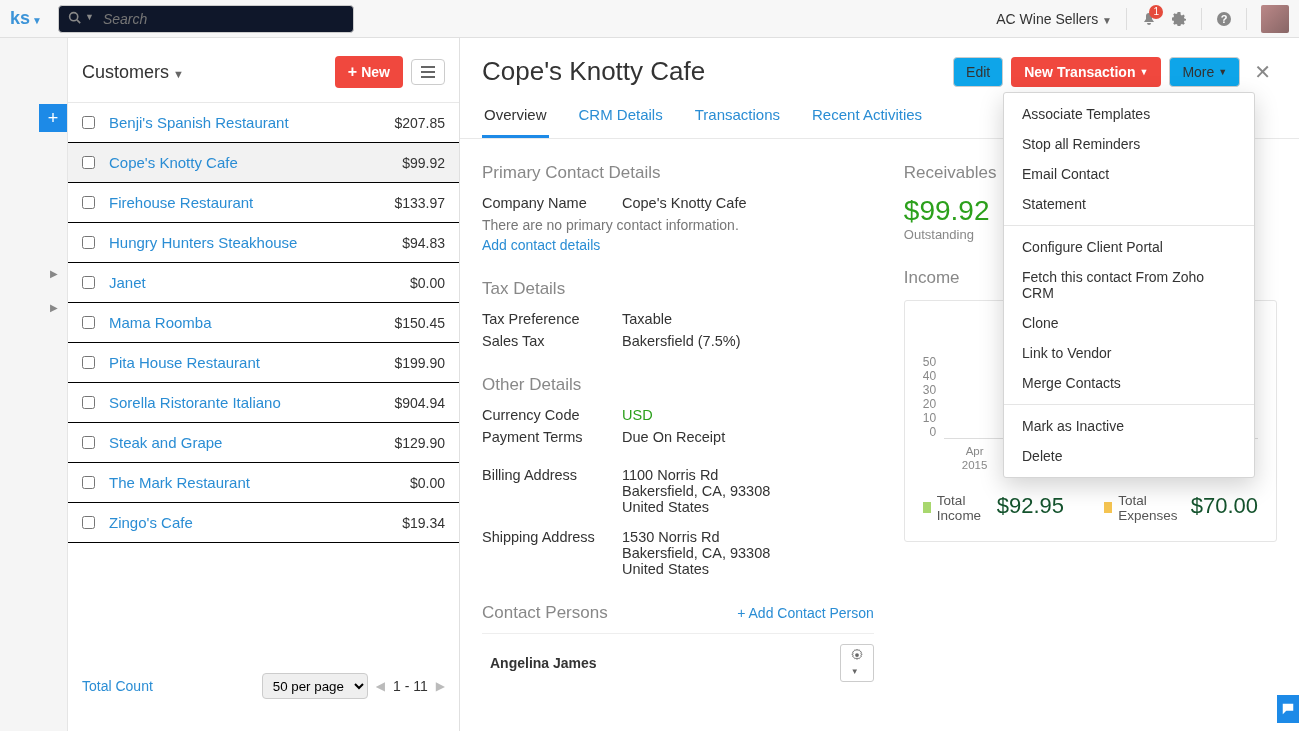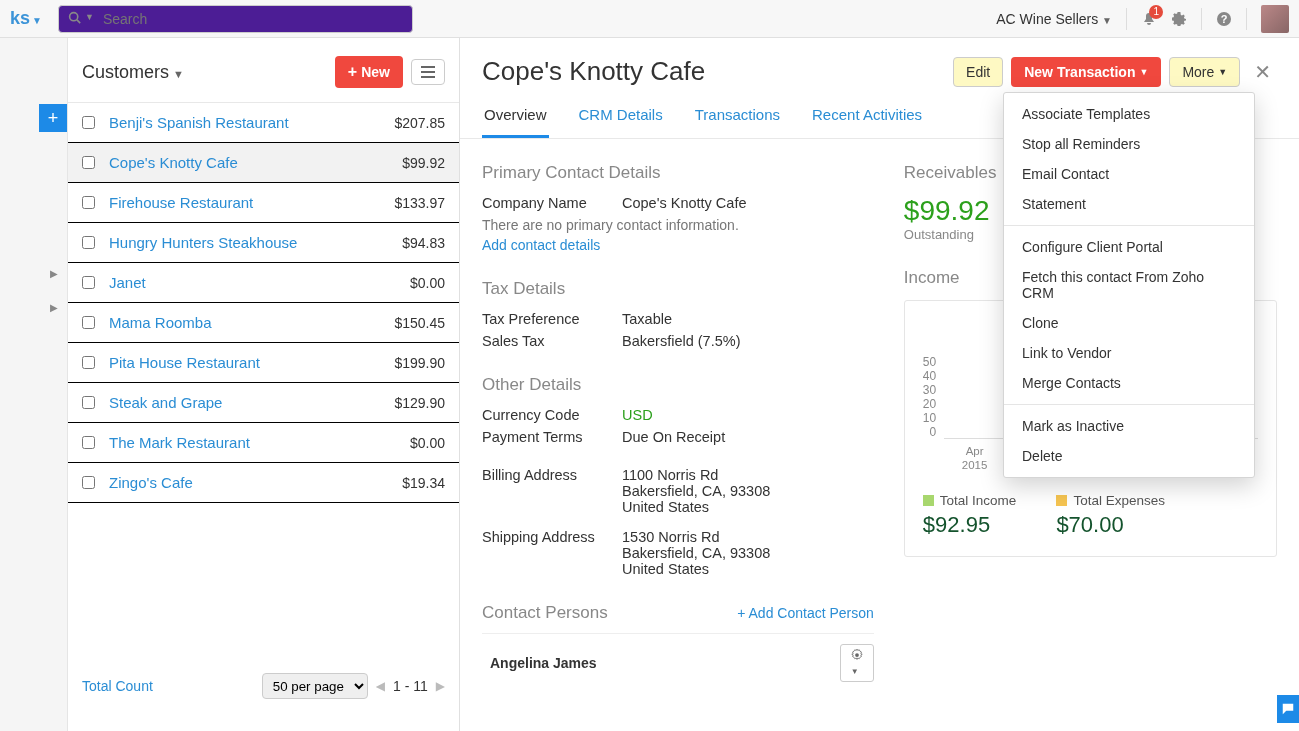--- a/index.html
+++ b/index.html
@@ -2,21 +2,21 @@
 <html><head>
 <meta charset="utf-8">
 <style>
 * { box-sizing: border-box; margin: 0; padding: 0; }
 body { font-family: -apple-system, BlinkMacSystemFont, "Segoe UI", Helvetica, Arial, sans-serif; font-size: 14px; color: #333; background: #fff; }
 
 .topbar { height: 38px; background: #f7f7f7; border-bottom: 1px solid #e0e0e0; display: flex; align-items: center; padding: 0 10px; }
 .brand { color: #3c94d8; font-weight: 700; font-size: 18px; padding-right: 10px; }
 .brand .caret { font-size: 10px; margin-left: 2px; }
 .search-wrap { position: relative; margin-left: 6px; }
-.search-input { width: 355px; height: 28px; border: 1px solid #ccc; border-radius: 4px; padding: 0 10px 0 44px; background: #4c1d95; color: #999; font-size: 14px; }
+.search-input { width: 296px; height: 28px; border: 1px solid #ccc; border-radius: 4px; padding: 0 10px 0 44px; background: #0f172a; color: #999; font-size: 14px; font-style: italic; }
 .search-icon { position: absolute; left: 10px; top: 6px; color: #888; font-size: 13px; display:flex; align-items:center; gap:4px;}
 .top-right { margin-left: auto; display: flex; align-items: center; gap: 14px; }
 .org-name { color: #333; font-size: 14px; }
 .vr { width: 1px; height: 22px; background: #ddd; }
 .icon-btn { color: #888; font-size: 16px; cursor: pointer; position: relative; }
 .badge { position: absolute; top: -6px; right: -6px; background: #e54b3c; color: #fff; font-size: 10px; border-radius: 8px; padding: 0 4px; line-height: 14px; }
 .avatar { width: 28px; height: 28px; background: linear-gradient(135deg,#b88,#866); border-radius: 2px; }
 
 .main { display: flex; height: calc(731px - 38px); }
 .rail { width: 68px; background: #f5f5f5; border-right: 1px solid #e5e5e5; position: relative; }
@@ -41,21 +41,21 @@
 
 .list-footer { padding: 14px; display: flex; align-items: center; justify-content: space-between; color: #2a8dd4; min-height: 90px; }
 .pager { display: flex; align-items: center; gap: 8px; color: #333; }
 .pager select { height: 26px; border: 1px solid #ccc; border-radius: 4px; padding: 0 6px; }
 .pg-arrow { color: #bbb; font-size: 12px; }
 
 .detail { flex: 1; position: relative; overflow: hidden; }
 .detail-header { padding: 18px 22px 0; display: flex; align-items: flex-start; }
 .detail-title { font-size: 26px; color: #333; font-weight: 400; }
 .detail-actions { margin-left: auto; display: flex; align-items: center; gap: 8px; }
-.btn-default { background: #fef9c3; border: 1px solid #ccc; color: #333; }
+.btn-default { background: #0ea5e9; border: 1px solid #ccc; color: #333; }
 .btn-close { color: #888; font-size: 20px; padding: 4px 6px; cursor: pointer; }
 
 .tabs { display: flex; gap: 28px; padding: 18px 22px 0; border-bottom: 1px solid #e8e8e8; }
 .tab { padding: 0 2px 12px; color: #2a8dd4; cursor: pointer; font-size: 15px; }
 .tab.active { color: #333; border-bottom: 3px solid #1d8ae7; }
 
 .detail-body { display: flex; padding: 24px 22px; gap: 30px; overflow: auto; height: calc(100% - 110px); }
 .col-left { flex: 1.05; }
 .col-right { flex: 1; }
 
@@ -75,21 +75,21 @@
 .chart-area { display: flex; }
 .y-axis { display: flex; flex-direction: column; justify-content: flex-end; align-items: flex-end; height: 120px; padding-right: 8px; color: #888; font-size: 12px; }
 .plot { flex: 1; position: relative; height: 120px; display: flex; align-items: flex-end; border-bottom: 1px solid #ddd; }
 .slot { flex: 1; display: flex; justify-content: center; align-items: flex-end; gap: 2px; }
 .bar { width: 11px; }
 .bar.inc { background: #a8d76e; }
 .bar.exp { background: #f5c451; }
 .x-axis { display: flex; margin-left: 30px; margin-top: 6px; }
 .x-tick { flex: 1; text-align: center; color: #888; font-size: 11.5px; line-height: 1.2; }
 .legend-row { display: flex; margin-top: 20px; gap: 40px; }
-.leg { display: flex; flex-direction: column; gap: 4px; }
+.leg { display: flex; flex-direction: row; gap: 4px; }
 .leg-top { display: flex; align-items: center; gap: 6px; color: #555; font-size: 13.5px; }
 .sw { width: 11px; height: 11px; }
 .sw.inc { background: #a8d76e; }
 .sw.exp { background: #f5c451; }
 .big { font-size: 22px; color: #14532d; }
 
 .contact-person-row { display:flex; justify-content:space-between; align-items:center; padding: 10px 0 6px;}
 .cp-name { font-weight:600; color:#333; margin-left:8px;}
 .gear-btn { border:1px solid #ccc; padding:4px 10px; border-radius:3px; color:#666; }
 
@@ -199,20 +199,25 @@
         </div>
         <div class="row">
           <input type="checkbox" style="">
           <span class="row-name">Mama Roomba</span>
           <span class="row-amount">$150.45</span>
         </div>
         <div class="row">
           <input type="checkbox" style="">
           <span class="row-name">Pita House Restaurant</span>
           <span class="row-amount">$199.90</span>
+        </div>
+        <div class="row">
+          <input type="checkbox" style="">
+          <span class="row-name">Sorella Ristorante Italiano</span>
+          <span class="row-amount">$904.94</span>
         </div>
         <div class="row">
           <input type="checkbox" style="">
           <span class="row-name">Steak and Grape</span>
           <span class="row-amount">$129.90</span>
         </div>
         <div class="row">
           <input type="checkbox" style="">
           <span class="row-name">The Mark Restaurant</span>
           <span class="row-amount">$0.00</span>

